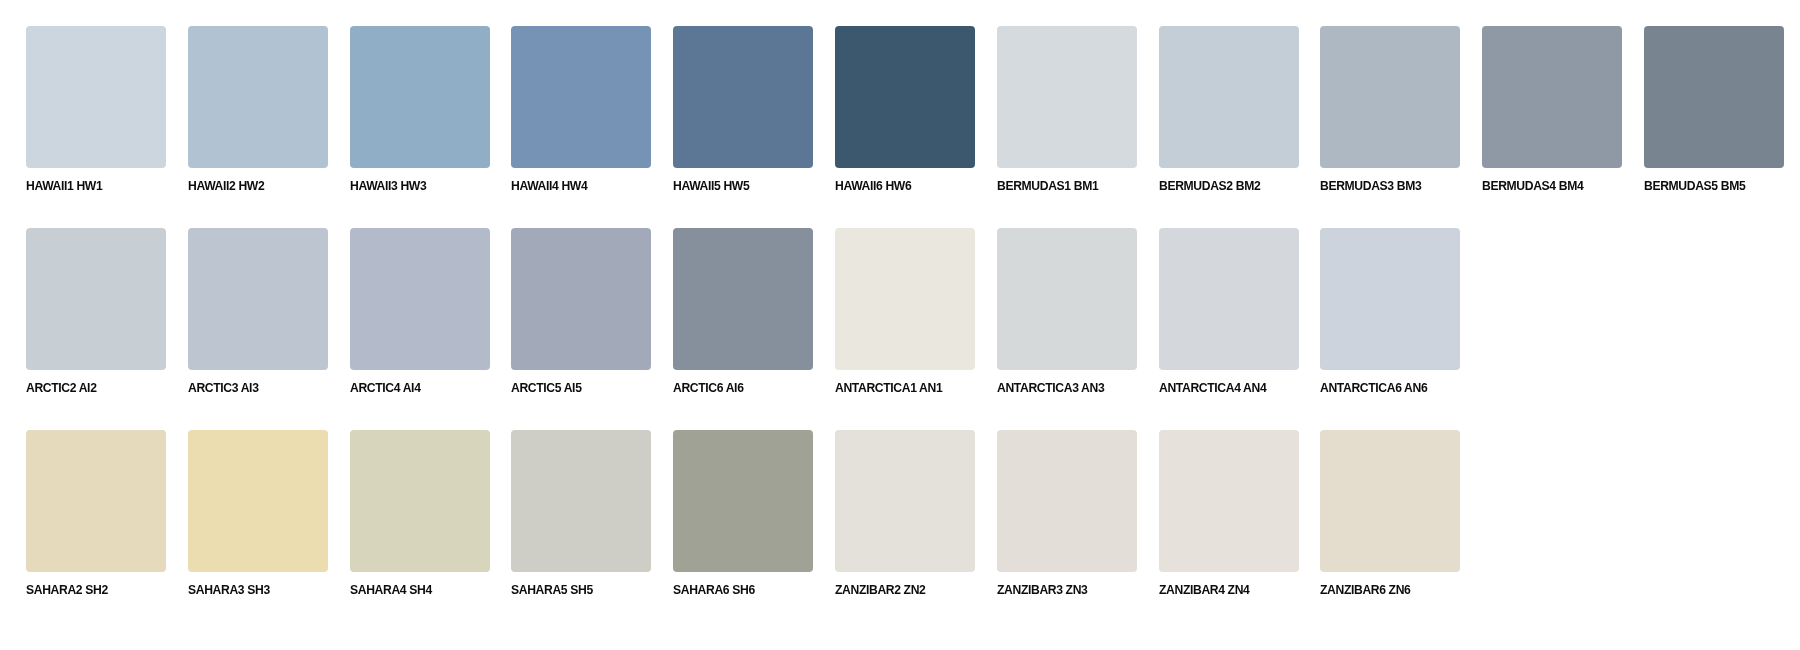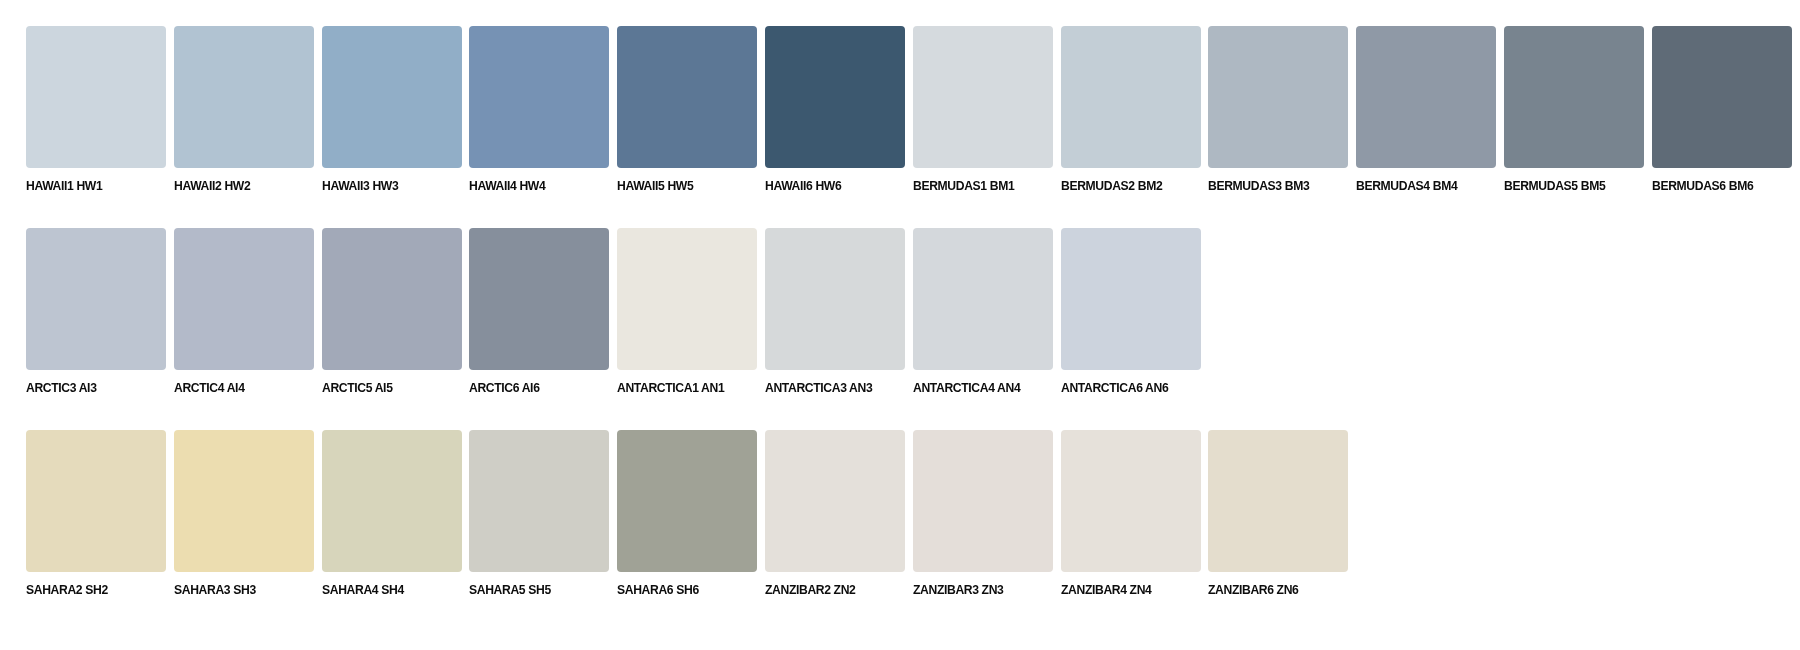--- a/index.html
+++ b/index.html
@@ -19,21 +19,21 @@
     width: 1800px;
     height: 650px;
     padding: 26px 24px 0 26px;
     display: flex;
     flex-direction: column;
     gap: 0px;
   }
   .swatch-row {
     display: flex;
     flex-direction: row;
-    gap: 2px;
+    gap: 16px;
     width: 1750px;
     height: 202px;
     margin-bottom: 0px;
   }
   .swatch-cell {
     width: 145.8px;
     display: flex;
     flex-direction: column;
     align-items: flex-start;
     flex: 0 0 145.8px;
@@ -106,20 +106,24 @@
         <div class="swatch-chip" style="background-color: rgb(120, 132, 143);"></div>
         <div class="swatch-label" style="color: rgb(13, 13, 13);">BERMUDAS5 BM5</div>
       </div>
       <div class="swatch-cell">
         <div class="swatch-chip" style="background-color: rgb(95, 107, 119);"></div>
         <div class="swatch-label" style="color: rgb(13, 13, 13);">BERMUDAS6 BM6</div>
       </div>
     </div>
     <div class="swatch-row">
       <div class="swatch-cell">
+        <div class="swatch-chip" style="background-color: rgb(200, 207, 212);"></div>
+        <div class="swatch-label" style="color: rgb(13, 13, 13);">ARCTIC2 AI2</div>
+      </div>
+      <div class="swatch-cell">
         <div class="swatch-chip" style="background-color: rgb(189, 197, 209);"></div>
         <div class="swatch-label" style="color: rgb(13, 13, 13);">ARCTIC3 AI3</div>
       </div>
       <div class="swatch-cell">
         <div class="swatch-chip" style="background-color: rgb(179, 186, 201);"></div>
         <div class="swatch-label" style="color: rgb(13, 13, 13);">ARCTIC4 AI4</div>
       </div>
       <div class="swatch-cell">
         <div class="swatch-chip" style="background-color: rgb(162, 169, 184);"></div>
         <div class="swatch-label" style="color: rgb(13, 13, 13);">ARCTIC5 AI5</div>

